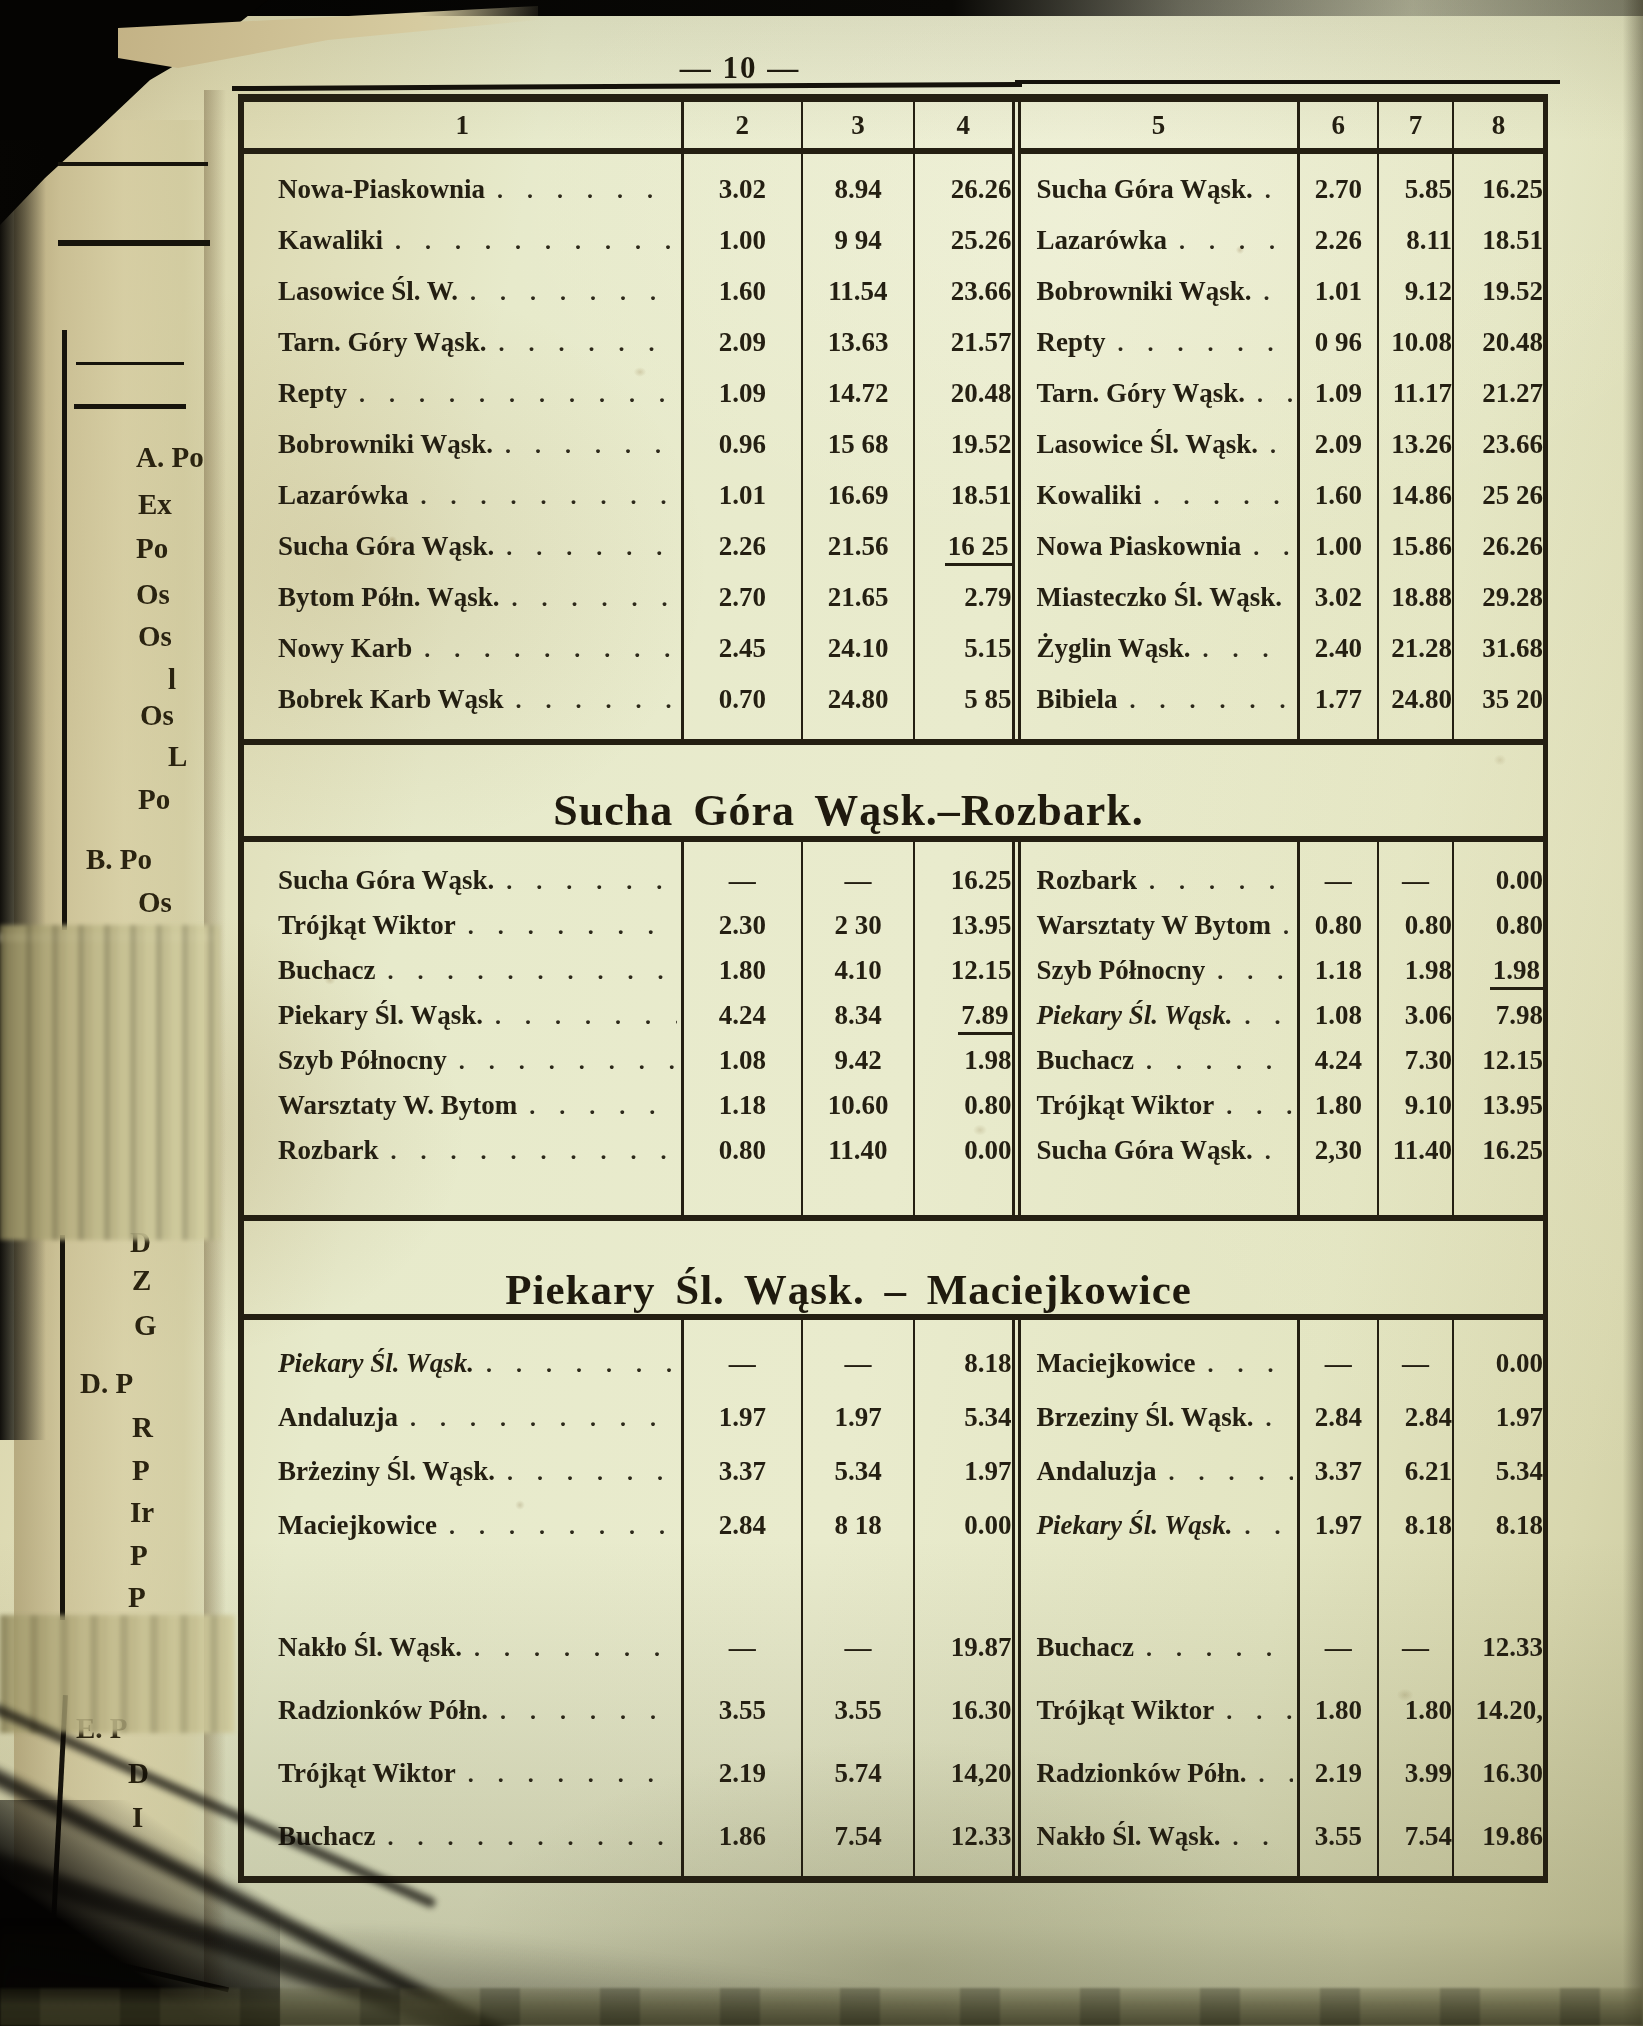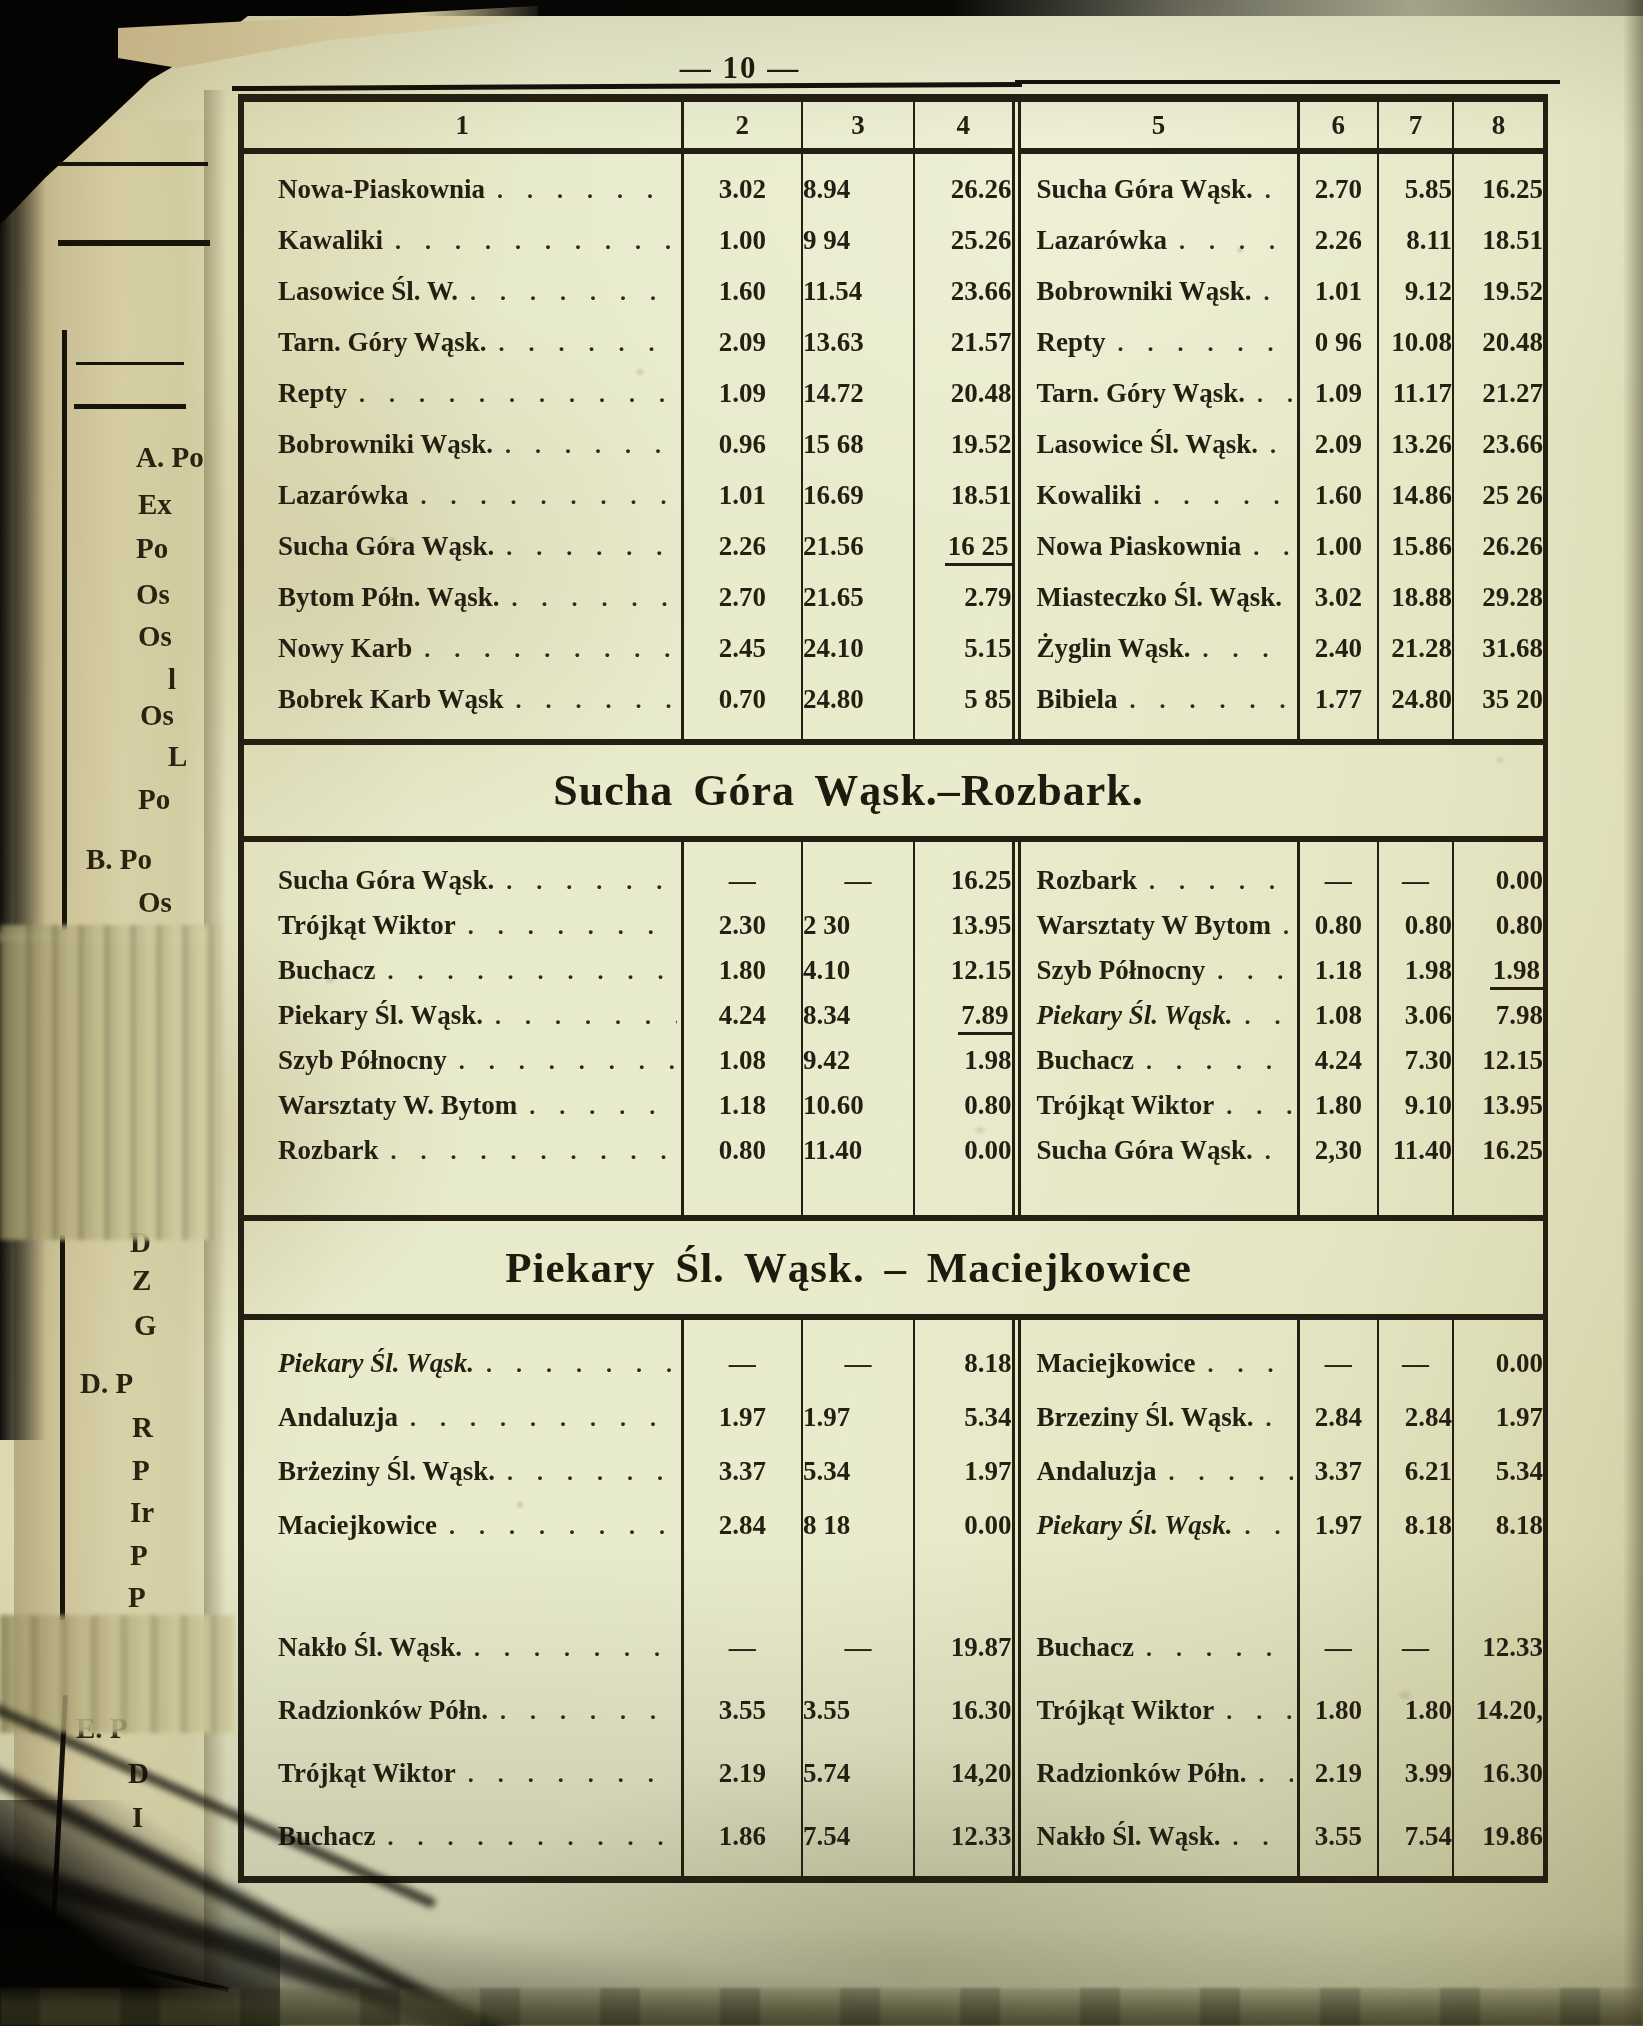--- a/index.html
+++ b/index.html
@@ -86,21 +86,21 @@
   
   #rail{
     left:238px;top:94px;width:1310px;box-sizing:border-box;
     border:5px solid var(--ink);
     border-top-width:8px;border-left-width:6px;border-bottom-width:7px;
   }
   table.rail{border-collapse:collapse;table-layout:fixed;width:1299px;}
   table.rail td{padding:0;vertical-align:middle;white-space:nowrap;overflow:hidden;font-weight:bold;font-size:27px;color:var(--ink);}
   thead td{border-bottom:6px solid var(--ink);text-align:center;font-size:29px;height:46px;}
   td.c2{border-left:3px solid var(--ink);text-align:center;}
-  td.c3{border-left:2px solid var(--ink);text-align:left;padding-right:8px;}
+  td.c3{border-left:2px solid var(--ink);text-align:center;padding-right:8px;}
   td.c4{border-left:2px solid var(--ink);text-align:right;padding-right:20px;}
   td.name.r{border-left:9px double var(--ink);}
   td.c6{border-left:3px solid var(--ink);text-align:center;}
   td.c7{border-left:2px solid var(--ink);text-align:right;padding-right:10px;}
   td.c8{border-left:2px solid var(--ink);text-align:right;padding-right:10px;}
   td.dash{text-align:center !important;padding-right:0 !important;}
   td.name .nw{display:flex;align-items:baseline;overflow:hidden;}
   td.name.l .nw{padding-left:34px;justify-content:space-between;}
   td.name.r .nw{padding-left:16px;}
   .nm{flex:0 0 auto;}
@@ -111,21 +111,21 @@
   .rt1 tr.data td{height:51px;}
   .rt2 tr.data td{height:45px;}
   .rt3 tr.data td{height:54px;}
   .rt4 tr.data td{height:63px;}
   .rt1 tr.sp-top td{height:10px;} .rt1 tr.sp-bot td{height:14px;}
   .rt2 tr.sp-top td{height:16px;} .rt2 tr.sp-bot td{height:42px;}
   .rt3 tr.sp-top td{height:16px;} .rt3 tr.sp-bot td{height:46px;}
   .rt4 tr.sp-top td{height:18px;} .rt4 tr.sp-bot td{height:8px;}
 
   .sect{border-top:6px solid var(--ink);border-bottom:6px solid var(--ink);
-    display:flex;align-items:center;justify-content:center;
+    display:flex;align-items:flex-end;justify-content:center;
     font-weight:bold;letter-spacing:1px;word-spacing:8px;color:#1f1a0e;}
   #sect2{height:91px;font-size:44px;transform:none;}
   #sect2 span,#sect3 span,#sect4 span{transform:translateX(-45px);display:inline-block;}
   #sect3{height:93px;font-size:43px;}
   #sect4{height:103px;font-size:45px;}
 
   
   .overlay{pointer-events:none;}
   #smear-mid{left:0;top:925px;width:220px;height:315px;
     background:

